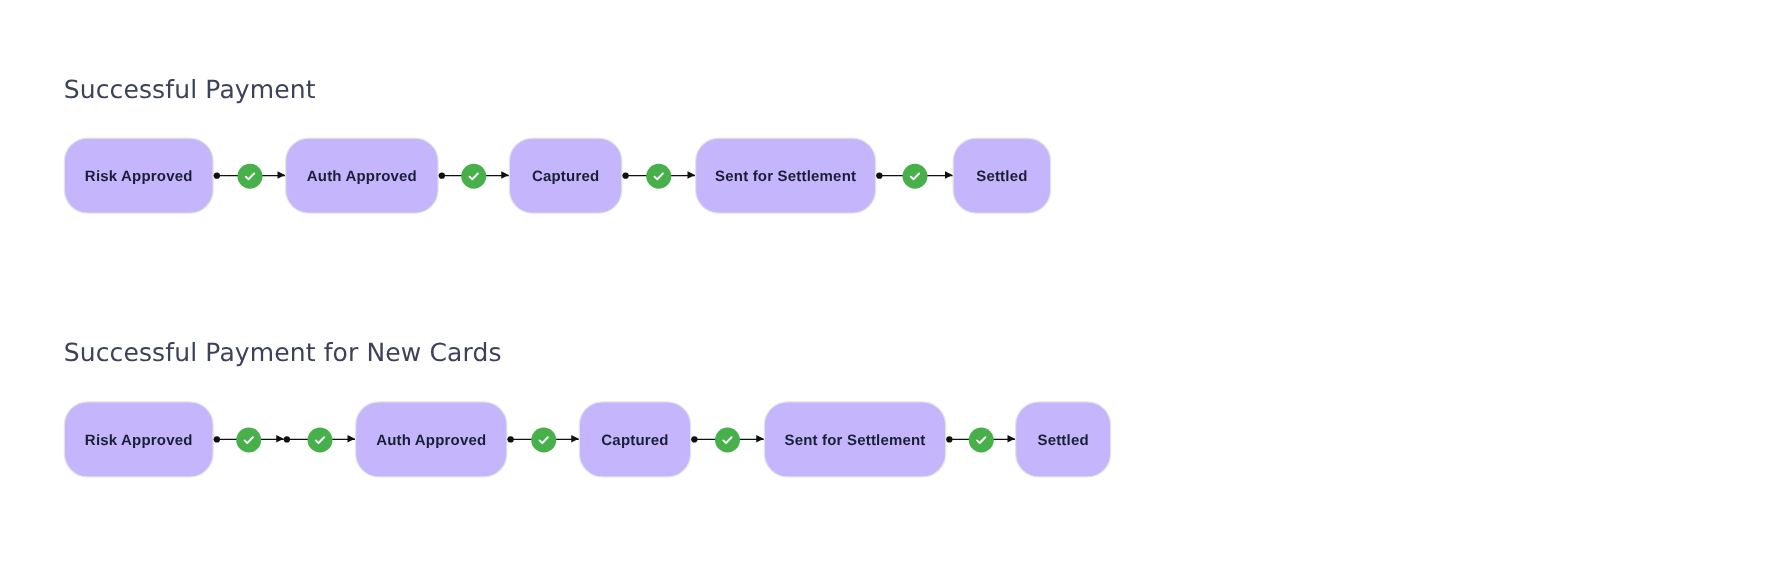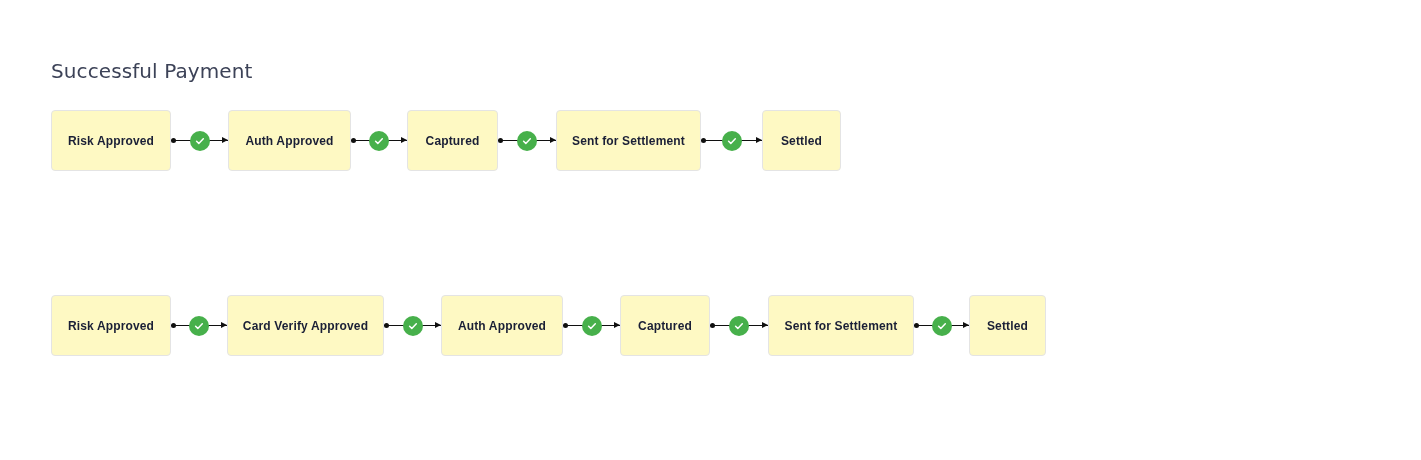--- a/index.html
+++ b/index.html
@@ -44,22 +44,22 @@
   .flow-row {
     display: flex;
     align-items: center;
     margin-top: 26px;
   }
 
   .node-box {
     box-sizing: border-box;
     height: 61px;
     border: 1px solid #e4e4e4;
-    border-radius: 4px;
-    background: #fef9c3;
+    border-radius: 19px;
+    background: #c4b5fd;
     display: flex;
     align-items: center;
     justify-content: center;
     flex: 0 0 auto;
     padding: 0 14px;
   }
 
   .node-label {
     font-family: "Liberation Sans", sans-serif;
     font-size: 12px;
@@ -197,40 +197,38 @@
       </div>
 
       <div class="node-box" style="width:79px">
         <span class="node-label">Settled</span>
       </div>
 
     </div>
   </div>
 
   <div class="flow-section section-1">
+    <div class="section-title">Successful Payment for New Cards</div>
     <div class="flow-row">
 
       <div class="node-box" style="width:120px">
         <span class="node-label">Risk Approved</span>
       </div>
 
       <div class="connector" style="width:56px">
         <span class="conn-line"></span>
         <span class="conn-dot"></span>
         <span class="conn-arrow"></span>
         <span class="status-badge">
           <svg width="12" height="12" viewBox="0 0 12 12" aria-hidden="true">
             <path d="M2.6 6.3 L4.8 8.4 L9.3 3.8" fill="none" stroke="#ffffff" stroke-width="1.5" stroke-linecap="round" stroke-linejoin="round"></path>
           </svg>
         </span>
       </div>
 
-      <div class="node-box" style="width:157px">
-        <span class="node-label">Card Verify Approved</span>
-      </div>
 
       <div class="connector" style="width:57px">
         <span class="conn-line"></span>
         <span class="conn-dot"></span>
         <span class="conn-arrow"></span>
         <span class="status-badge">
           <svg width="12" height="12" viewBox="0 0 12 12" aria-hidden="true">
             <path d="M2.6 6.3 L4.8 8.4 L9.3 3.8" fill="none" stroke="#ffffff" stroke-width="1.5" stroke-linecap="round" stroke-linejoin="round"></path>
           </svg>
         </span>

